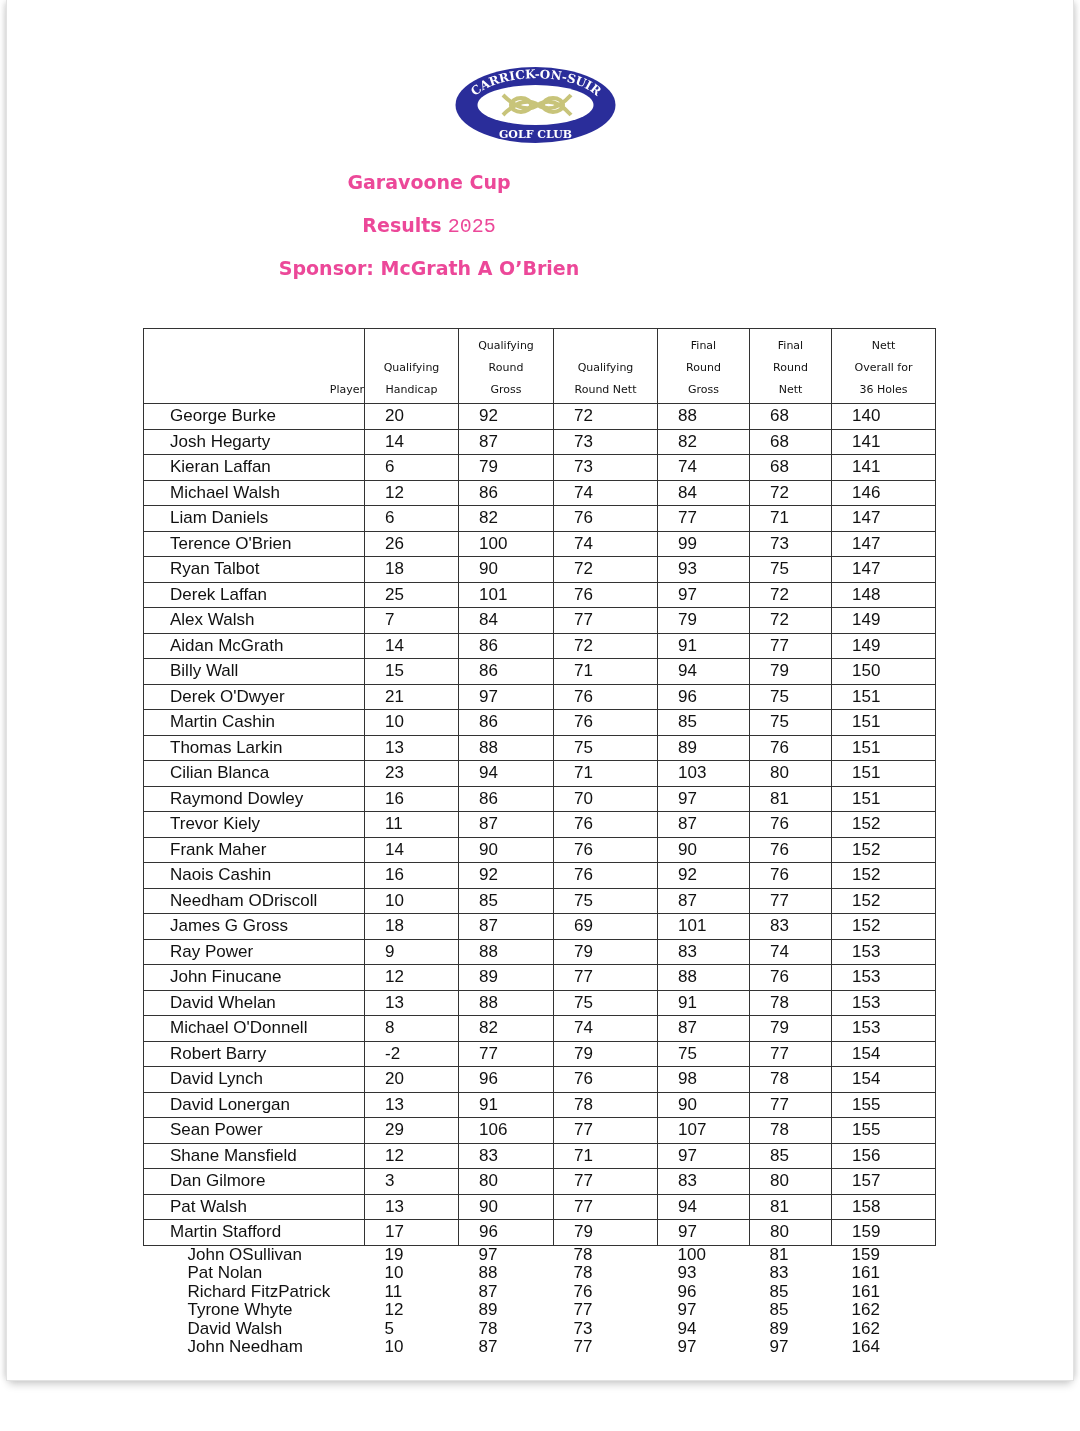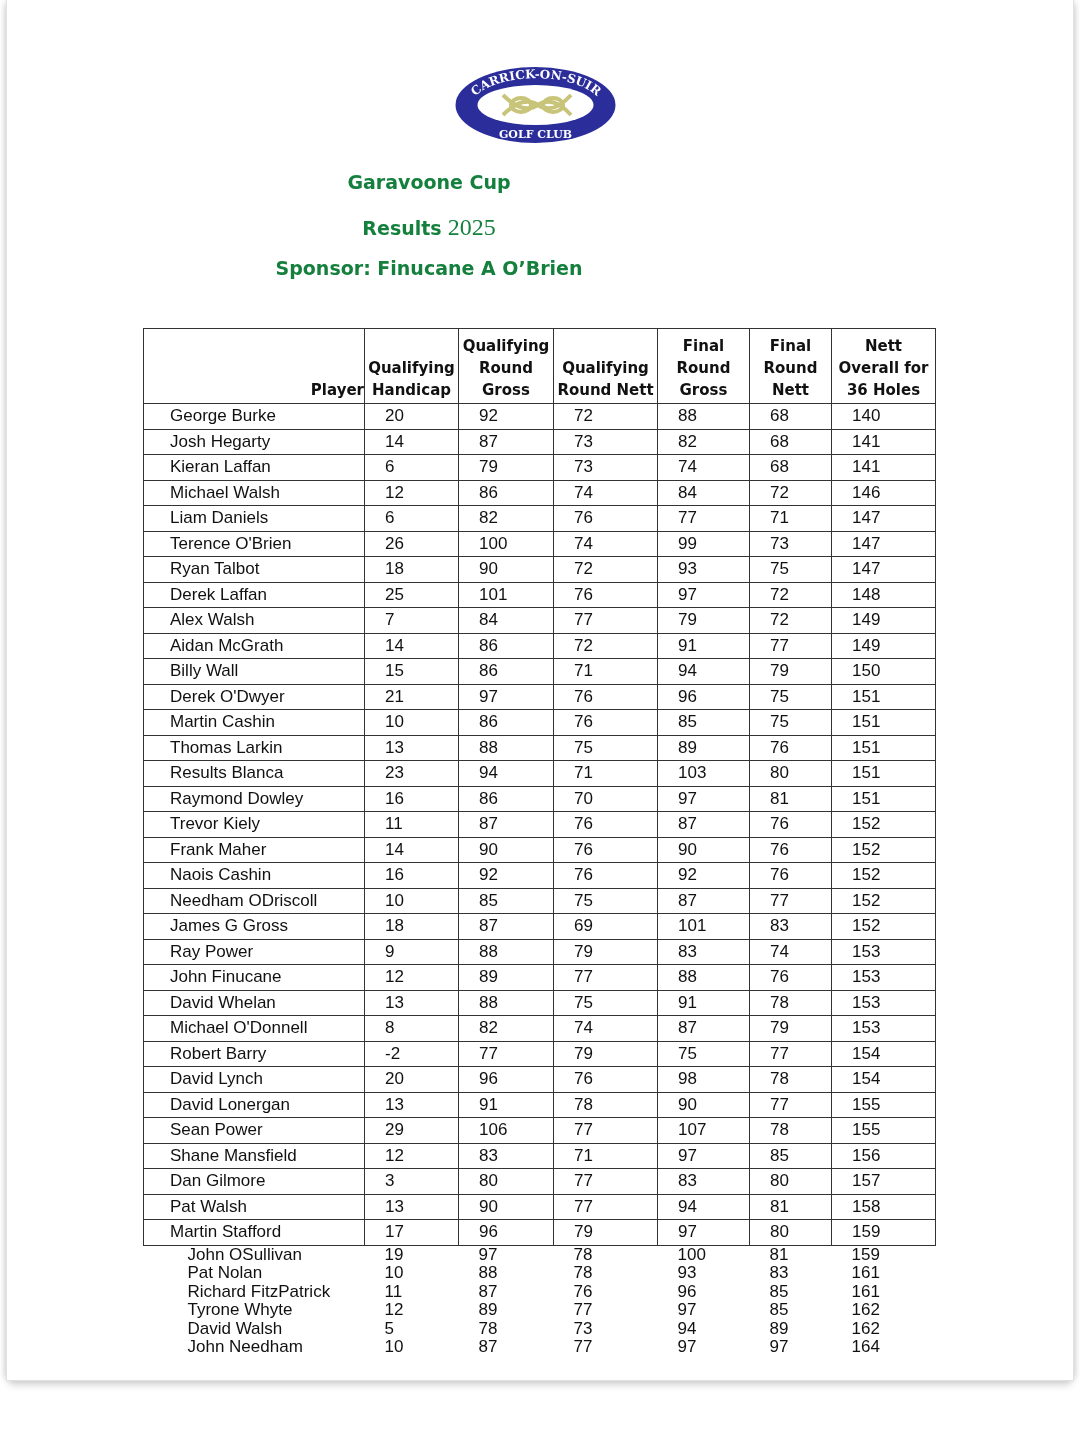--- a/index.html
+++ b/index.html
@@ -1,24 +1,24 @@
 <!DOCTYPE html>
 <html><head>
 <meta charset="utf-8">
 <style>
   html,body{margin:0;padding:0;background:#ffffff;}
   body{width:1080px;height:1431px;position:relative;overflow:hidden;font-family:"Liberation Sans",sans-serif;color:#111;}
   .page{position:absolute;left:7px;top:0;width:1066px;height:1380px;background:#fff;
         box-shadow:0 0 0 1px #e2e2e2, -4px 0 6px -2px #cfcfcf, 4px 0 6px -2px #cfcfcf, 0 6px 8px -2px #c8c8c8;}
   .logo{position:absolute;left:453px;top:65px;width:165px;height:80px;}
-  .title{position:absolute;left:0;width:858px;text-align:center;font-family:"DejaVu Sans",sans-serif;font-weight:bold;font-size:19px;color:#15803d;}
-  .title .yr{font-family:Liberation Serif, serif;font-weight:normal;font-size:24px;margin-left:6px;}
+  .title{position:absolute;left:0;width:858px;text-align:center;font-family:"DejaVu Sans",sans-serif;font-weight:bold;font-size:19px;color:#ec4899;}
+  .title .yr{font-family:Liberation Mono, monospace;font-weight:normal;font-size:20px;margin-left:6px;}
   table.res{position:absolute;left:143px;top:328px;border-collapse:collapse;font-size:17px;}
   table.res th, table.res td{border:1px solid #333;padding:0;}
-  table.res th{font-family:"DejaVu Sans",sans-serif;font-weight:bold;font-size:15px;vertical-align:bottom;line-height:22px;padding-bottom:2px;text-align:center;}
+  table.res th{font-family:"DejaVu Sans",sans-serif;font-weight:normal;font-size:11px;vertical-align:bottom;line-height:22px;padding-bottom:2px;text-align:center;}
   table.res th.pl{text-align:right;padding-left:8px;}
   table.res td{height:24.5px;line-height:24px;}
   table.res td.name{padding-left:26px;}
   table.res td.num{padding-left:20px;}
   table.res tbody.loose td{border:none;height:18.5px;line-height:18px;}
   table.res tbody.loose tr td.name{padding-left:44px;}
   col.c0{width:221px}col.c1{width:94px}col.c2{width:95px}col.c3{width:104px}col.c4{width:92px}col.c5{width:82px}col.c6{width:104px}
   .hdr-row{height:75px;}
 </style>
 </head>
@@ -43,21 +43,21 @@
   <text font-family="'DejaVu Serif',serif" font-weight="bold" font-size="12" fill="#ffffff">
     <textPath href="#arcTop" startOffset="50%" text-anchor="middle">CARRICK-ON-SUIR</textPath>
   </text>
   <text font-family="'DejaVu Serif',serif" font-weight="bold" font-size="11" fill="#ffffff" x="82.5" y="73" text-anchor="middle">GOLF CLUB</text>
 </svg>
 
 <div class="title" style="top:171px">Garavoone Cup</div>
 <div class="title" style="top:214px">
   <span>Results</span><span class="yr">2025</span>
 </div>
-<div class="title" style="top:257px">Sponsor: Finucane A O’Brien</div>
+<div class="title" style="top:257px">Sponsor: McGrath A O’Brien</div>
 
 <table class="res">
   <colgroup>
       <col class="c0">
       <col class="c1">
       <col class="c2">
       <col class="c3">
       <col class="c4">
       <col class="c5">
       <col class="c6">
@@ -194,21 +194,21 @@
       <tr>
         <td class="name">Thomas Larkin</td>
         <td class="num">13</td>
         <td class="num">88</td>
         <td class="num">75</td>
         <td class="num">89</td>
         <td class="num">76</td>
         <td class="num">151</td>
       </tr>
       <tr>
-        <td class="name">Results Blanca</td>
+        <td class="name">Cilian Blanca</td>
         <td class="num">23</td>
         <td class="num">94</td>
         <td class="num">71</td>
         <td class="num">103</td>
         <td class="num">80</td>
         <td class="num">151</td>
       </tr>
       <tr>
         <td class="name">Raymond Dowley</td>
         <td class="num">16</td>

